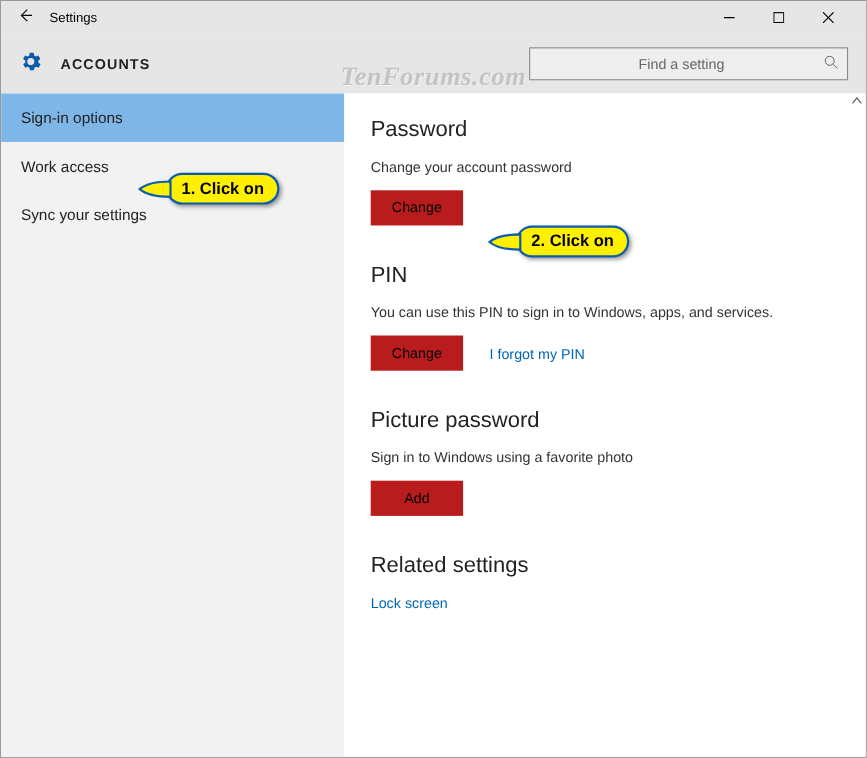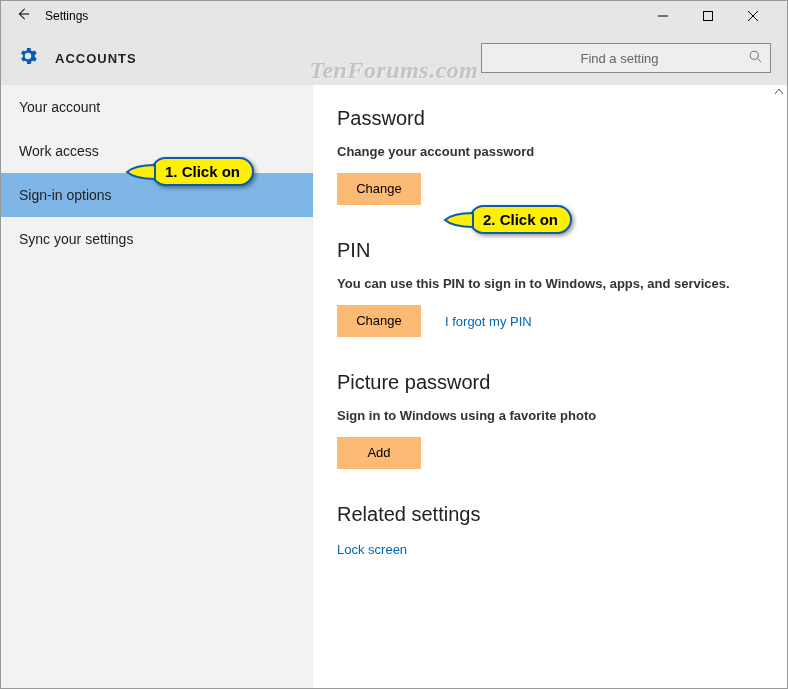--- a/index.html
+++ b/index.html
@@ -23,22 +23,22 @@
 
 
 .body { display: flex; height: calc(100% - 84px); }
 .sidebar { width: 312px; background: #f2f2f2; border-right: 0; }
 .navitem { height: 44px; display: flex; align-items: center; padding: 0 18px; font-size: 14px; color: #222; cursor: pointer; position: relative; }
 .navitem.active { background: #7fb6e8; }
 .main { flex: 1; background: #fff; padding: 22px 24px 0 24px; position: relative; overflow-y: auto; }
 
 .section-h { font-size: 20px; font-weight: 400; color: #222; margin-bottom: 14px; margin-top: 8px; }
 .section-h.first { margin-top: 0; }
-.desc { font-size: 13px; color: #333; margin-bottom: 14px; font-weight: bold; }
-.btn { display: inline-block; min-width: 84px; height: 32px; line-height: 32px; background: #fdba74; border: none; font-size: 13px; color: #000; cursor: pointer; padding: 0 16px; }
+.desc { font-size: 13px; color: #333; margin-bottom: 14px; }
+.btn { display: inline-block; min-width: 84px; height: 32px; line-height: 32px; background: #b91c1c; border: none; font-size: 13px; color: #000; cursor: pointer; padding: 0 16px; }
 .btnrow { display: flex; align-items: center; gap: 24px; margin-bottom: 34px; }
 .link { color: #0067b8; font-size: 13px; cursor: pointer; }
 
 
 .scrollhint { position: absolute; right: 1px; top: 84px; width: 14px; height: 14px; display:flex; align-items:center; justify-content:center; font-size:9px; color:#555; }
 
 
 .callout { position: absolute; background: #ffef00; border: 2px solid #0b5cab; border-radius: 18px; padding: 4px 12px; font-weight: 700; font-size: 15px; color: #000; box-shadow: 2px 2px 4px rgba(0,0,0,.4); white-space: nowrap; margin-top: 22px; }
 .callout .tail { position: absolute; left: -20px; top: 50%; transform: translateY(-50%); width: 0; height: 0; }
 .callout svg.tail { left: -26px; width: 28px; height: 22px; overflow: visible; }
@@ -92,28 +92,25 @@
       <svg width="13" height="13" viewBox="0 0 16 16">
           <circle cx="6.5" cy="6.5" r="5" stroke="#555" fill="none"></circle>
           <line x1="10.5" y1="10.5" x2="15" y2="15" stroke="#555"></line>
         </svg>
     </span>
   </div>
 </div>
 
 <div class="body">
   <div class="sidebar">
-    <div class="navitem">
-        <span>Your account</span>
+    <div class="navitem active">
+        <span>Sign-in options</span>
       </div>
     <div class="navitem">
         <span>Work access</span>
-      </div>
-    <div class="navitem active">
-        <span>Sign-in options</span>
       </div>
     <div class="navitem">
         <span>Sync your settings</span>
       </div>
   </div>
 
   <div class="main">
     <div class="section-h first">Password</div>
     <div class="desc">Change your account password</div>
     <div class="btnrow">

